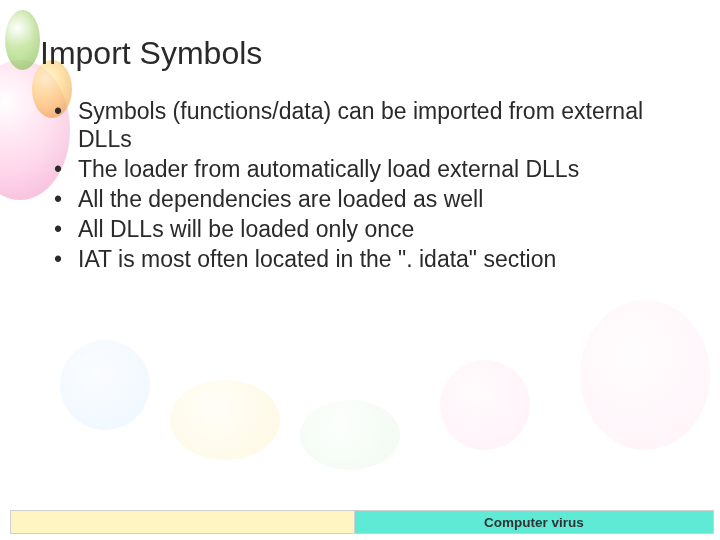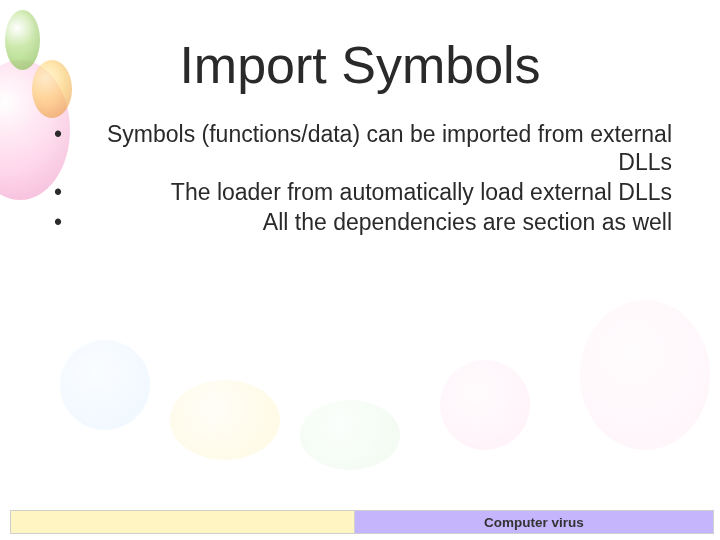--- a/index.html
+++ b/index.html
@@ -46,32 +46,30 @@
                  background: radial-gradient(circle at 40% 35%, #ffe8f3 0%, #ffb3d9 70%); opacity:0.12;}
 
   .content {
     position: relative;
     z-index: 1;
     padding: 35px 40px 0 40px;
     box-sizing: border-box;
   }
 
   h1.title {
-    text-align: center;
     margin: 0 0 25px 0;
-    font-size: 52px;
+    font-size: 32px;
     font-weight: normal;
     color: #2a2a2a;
   }
 
   ul.bullets {
     margin: 0;
     padding: 0 8px 0 8px;
     list-style: none;
-    text-align: right;
   }
   ul.bullets li {
     position: relative;
     padding-left: 30px;
     font-size: 23px;
     line-height: 1.22;
     color: #2a2a2a;
     margin-bottom: 2px;
   }
   ul.bullets li::before {
@@ -97,21 +95,21 @@
     z-index: 2;
   }
   .footer-left {
     flex: 0 0 49%;
     background: #fff5c2;
     border: 1px solid #cfcfcf;
     box-sizing: border-box;
   }
   .footer-right {
     flex: 1;
-    background: #c4b5fd;
+    background: #5eead4;
     border: 1px solid #cfcfcf;
     border-left: none;
     box-sizing: border-box;
     display: flex;
     align-items: center;
     justify-content: center;
     font-family: Arial, sans-serif;
     font-size: 13.5px;
     font-weight: bold;
     color: #333;
@@ -130,20 +128,22 @@
   <div class="blob-pink2"></div>
   <div class="blob-pink3"></div>
 </div>
 
 <div class="content">
   <h1 class="title">Import Symbols</h1>
 
   <ul class="bullets">
     <li><span>Symbols (functions/data) can be imported from external DLLs</span></li>
     <li><span>The loader from automatically load external DLLs</span></li>
-    <li><span>All the dependencies are section as well</span></li>
+    <li><span>All the dependencies are loaded as well</span></li>
+    <li><span>All DLLs will be loaded only once</span></li>
+    <li><span>IAT is most often located in the ". idata" section</span></li>
   </ul>
 </div>
 
 <div class="footer">
   <div class="footer-left"></div>
   <div class="footer-right">Computer virus</div>
 </div>
 
 </body></html>

